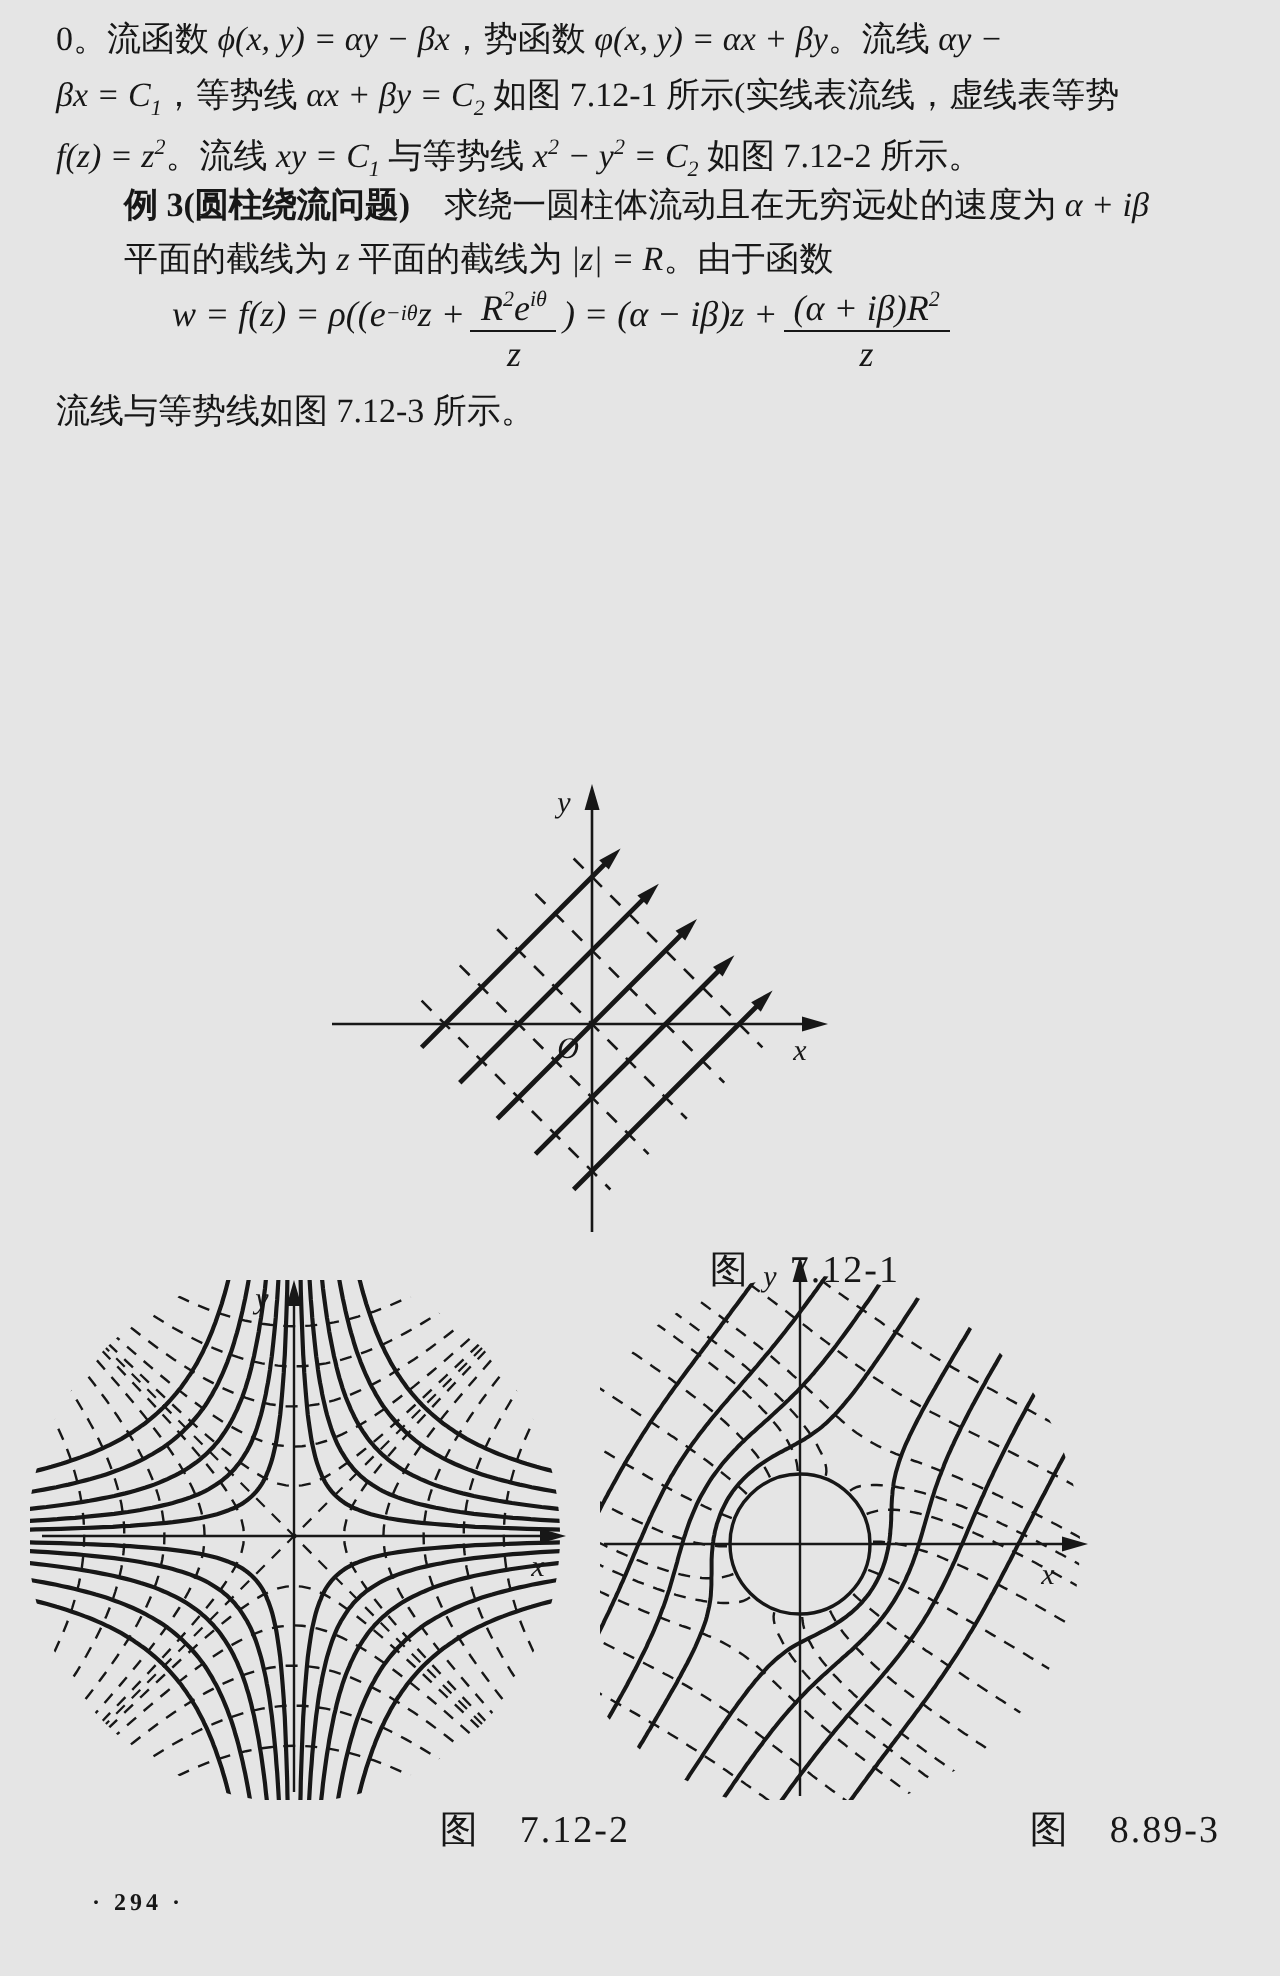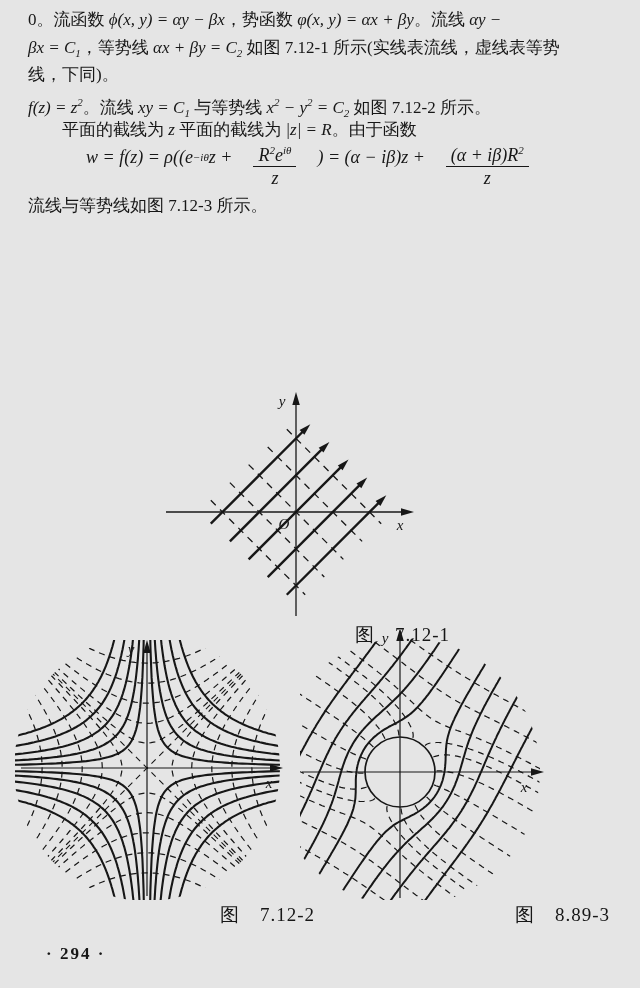--- a/index.html
+++ b/index.html
@@ -10,47 +10,47 @@
     padding-left:32px;
   }
   .textblock{position:absolute; left:28px; top:6px; width:600px; font-size:17px; line-height:27.5px;}
   .line{white-space:nowrap; height:27.5px;}
   .line.indent{padding-left:34px;}
   .line.formula{height:48px; padding-left:58px; font-size:18px; display:flex; align-items:flex-start;}
   .cn{font-style:normal;}
   .bold{font-weight:bold;}
   .math{font-style:italic;}
   sup,sub{font-size:11px; font-style:italic;}
-  .frac{display:inline-block; vertical-align:-0.85em; text-align:center; margin:0 21px; line-height:1.15;}
+  .frac{display:inline-block; vertical-align:-0.85em; text-align:center; margin:0 3px; line-height:1.15;}
   .frac .num{display:block; border-bottom:1.3px solid #171717; padding:0 5px 1px;}
   .frac .den{display:block; padding-top:1px;}
   .lim{display:inline-block; text-align:center; vertical-align:-0.7em; line-height:1; margin:0 2px;}
   .lim .w{display:block; font-style:normal;}
   .lim .u{display:block; font-size:10.5px; font-style:italic;}
   .over{border-top:1.3px solid #171717; padding-top:0px; font-style:italic;}
   .figure{position:absolute;}
   .fig1{left:150px; top:392px; width:340px;}
   .fig2{left:15px;  top:640px; width:300px;}
   .fig3{left:300px; top:630px; width:310px;}
   .caption{text-align:right; font-size:19px; letter-spacing:1px; margin-top:2px;}
   .fig1 .caption{padding-right:40px;}
   .fig3 .caption{padding-left:50px;}
-  .pageno{position:absolute; left:46px; top:944px; font-size:17px; font-weight:bold; letter-spacing:2px;}
+  .pageno{position:absolute; left:46px; top:944px; font-size:12px; font-weight:bold; letter-spacing:2px;}
   svg{display:block;}
 </style>
 </head>
 <body>
 
 <div class="page">
 
   <div class="textblock" id="textblock">
       <div class="line"><span class="cn">0。流函数 </span><span class="math">ϕ(x, y) = αy − βx</span><span class="cn">，势函数 </span><span class="math">φ(x, y) = αx + βy</span><span class="cn">。流线 </span><span class="math">αy −</span></div>
       <div class="line"><span class="math">βx = C</span><sub>1</sub><span class="cn">，等势线 </span><span class="math">αx + βy = C</span><sub>2</sub><span class="cn"> 如图 7.12-1 所示(实线表流线，虚线表等势</span></div>
-      <div class="line"><span class="cn">线，下同)。</span></div>
       <div class="line"><span class="math">f(z) = z</span><sup>2</sup><span class="cn">。流线 </span><span class="math">xy = C</span><sub>1</sub><span class="cn"> 与等势线 </span><span class="math">x</span><sup>2</sup><span class="math"> − y</span><sup>2</sup><span class="math"> = C</span><sub>2</sub><span class="cn"> 如图 7.12-2 所示。</span></div>
+      <div class="line indent"><span class="cn bold">例 3(圆柱绕流问题)</span><span class="cn">　求绕一圆柱体流动且在无穷远处的速度为 </span><span class="math">α + iβ</span></div>
       <div class="line indent"><span class="cn">平面的截线为 </span><span class="math">z</span><span class="cn"> 平面的截线为 </span><span class="math">|z| = R</span><span class="cn">。由于函数</span></div>
       <div class="line formula">
         <span class="math">w = f(z) = ρ((e</span>
         <sup>−iθ</sup>
         <span class="math">z + </span>
         <span class="frac">
           <span class="num"><span class="math">R</span><sup>2</sup><span class="math">e</span><sup>iθ</sup></span>
           <span class="den"><span class="math">z</span></span>
         </span>
         <span class="math">) = (α − iβ)z + </span>

